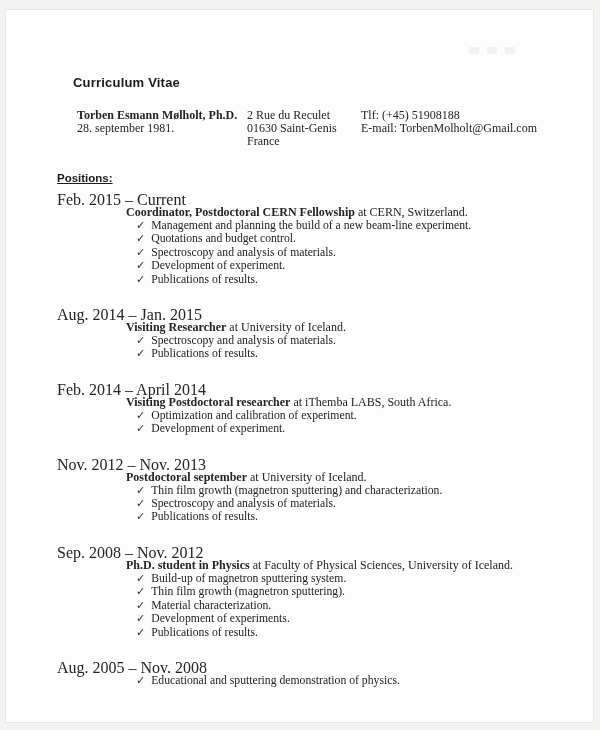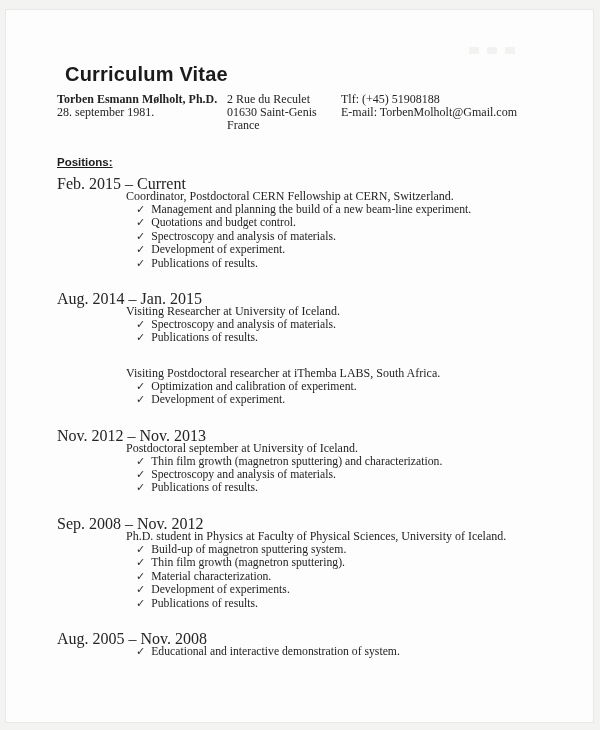--- a/index.html
+++ b/index.html
@@ -18,58 +18,59 @@
     width: 589px; height: 714px;
     background: #fdfdfd;
     border: 1px solid #e8e8e6;
   }
   .content {
     padding: 46px 28px 0 51px;
   }
   .cv-title {
     font-family: "Liberation Sans", sans-serif;
     font-weight: bold;
-    font-size: 20px;
+    font-size: 13px;
     letter-spacing: 0.2px;
     color: #1b1b1b;
-    margin: 8px;
+    margin: 16px;
     line-height: 21px;
   }
   .section-heading {
     font-family: "Liberation Sans", sans-serif;
     font-weight: bold;
     font-size: 11.5px;
     color: #1b1b1b;
     text-decoration: underline;
     line-height: 13px;
   }
   .personal-heading { margin-top: 11px; }
   .positions-heading { margin-top: 24px; }
   .personal-table {
     display: flex;
     margin-top: 6px;
     font-size: 12px;
     line-height: 13px;
+    margin-left: 20px;
   }
   .personal-col-identity { width: 170px; }
   .personal-col-address  { width: 114px; }
   .personal-col-contact  { flex: 1; }
   .person-name { font-weight: bold; }
   .entry { margin-top: 22px; }
   .entry:first-child { margin-top: 8px; }
   .entry-period {
     font-size: 16px;
     line-height: 13px;
   }
   .entry-title {
     padding-left: 69px;
     font-size: 12px;
     line-height: 13px;
   }
-  .entry-role { font-weight: normal; }
+  .entry-role { font-weight: bold; }
   .entry-bullets { padding-left: 79px; }
   .bullet-row {
     display: flex;
     align-items: baseline;
     font-size: 11.7px;
     line-height: 12.4px;
   }
   .check-icon {
     flex: 0 0 9px;
     margin-right: 6px;
@@ -163,20 +164,21 @@
   </div>
 
   <div class="bullet-row">
     <span class="check-icon">✓</span>
     <span>Publications of results.</span>
   </div>
 </div>
   </div>
 
   <div class="entry">
+    <div class="entry-period">Feb. 2014 – April 2014</div>
     <div class="entry-title"><span class="entry-role">Visiting Postdoctoral researcher</span><span> at iThemba LABS, South Africa.</span></div>
     <div class="entry-bullets">
   <div class="bullet-row">
     <span class="check-icon">✓</span>
     <span>Optimization and calibration of experiment.</span>
   </div>
 
   <div class="bullet-row">
     <span class="check-icon">✓</span>
     <span>Development of experiment.</span>
@@ -234,20 +236,20 @@
     <span>Publications of results.</span>
   </div>
 </div>
   </div>
 
   <div class="entry">
     <div class="entry-period">Aug. 2005 – Nov. 2008</div>
     <div class="entry-bullets">
   <div class="bullet-row">
     <span class="check-icon">✓</span>
-    <span>Educational and interactive demonstration of system.</span>
+    <span>Educational and sputtering demonstration of physics.</span>
   </div>
 </div>
   </div>
 </div>
 
   </div>
 </div>
 
 </body></html>

